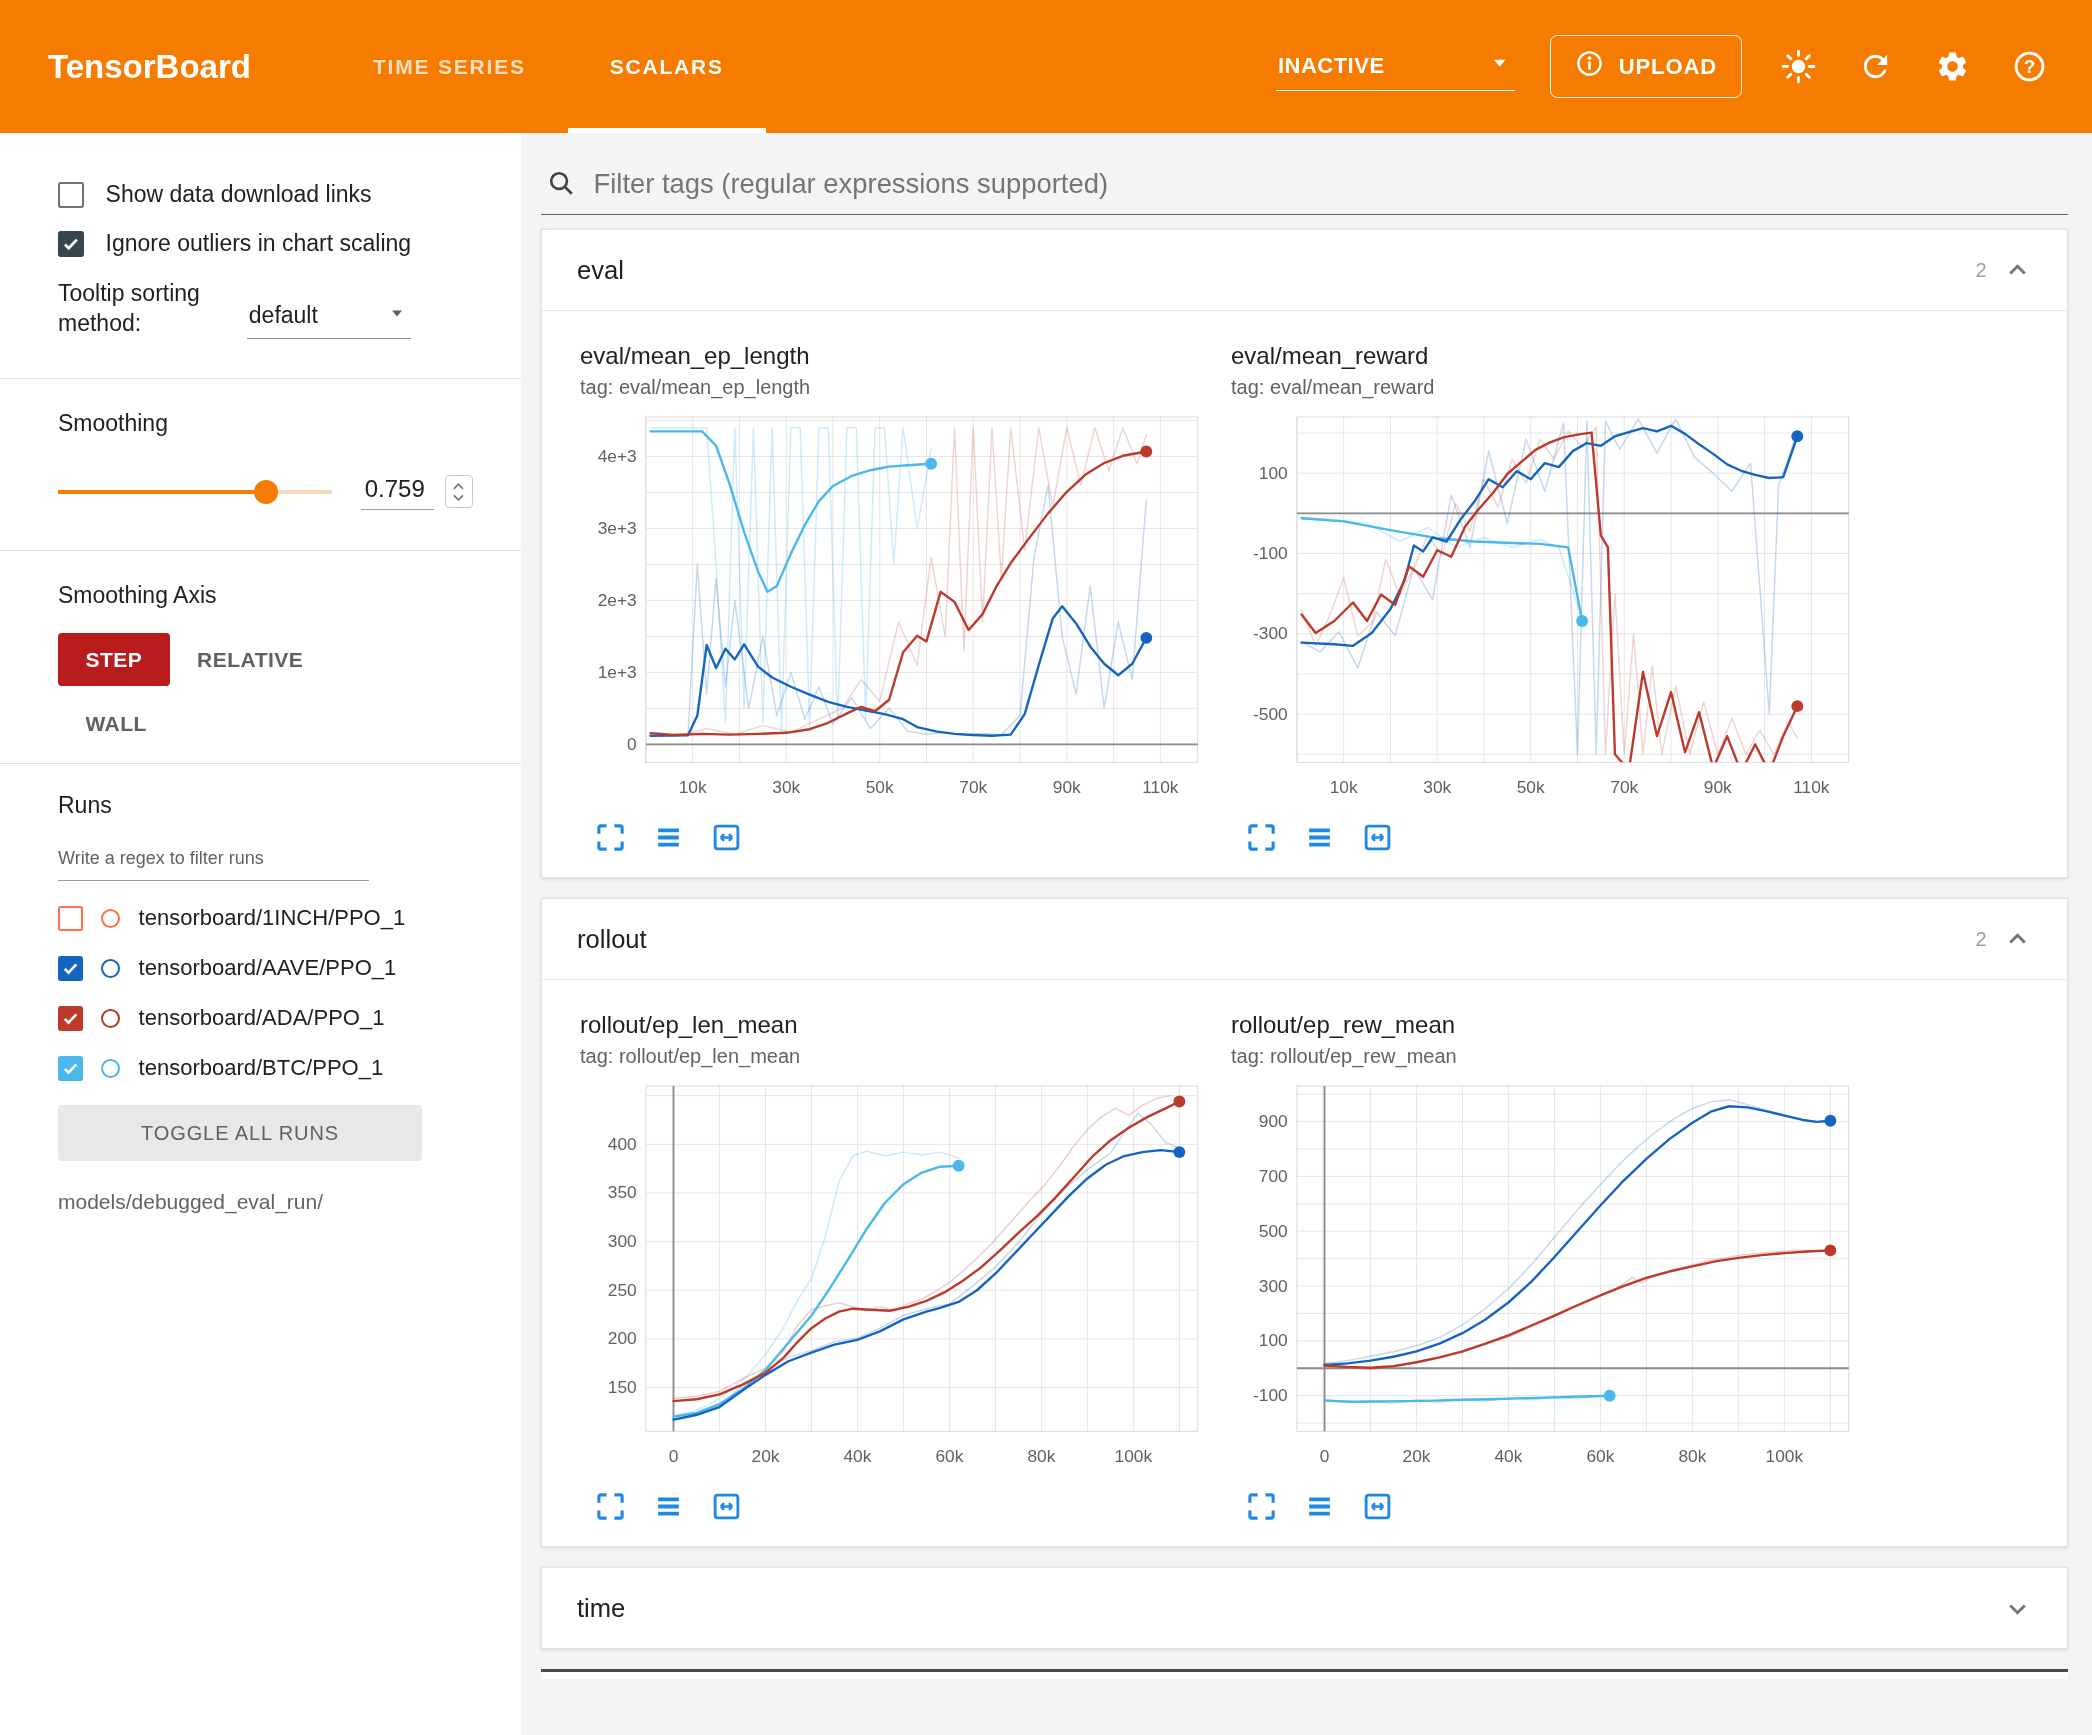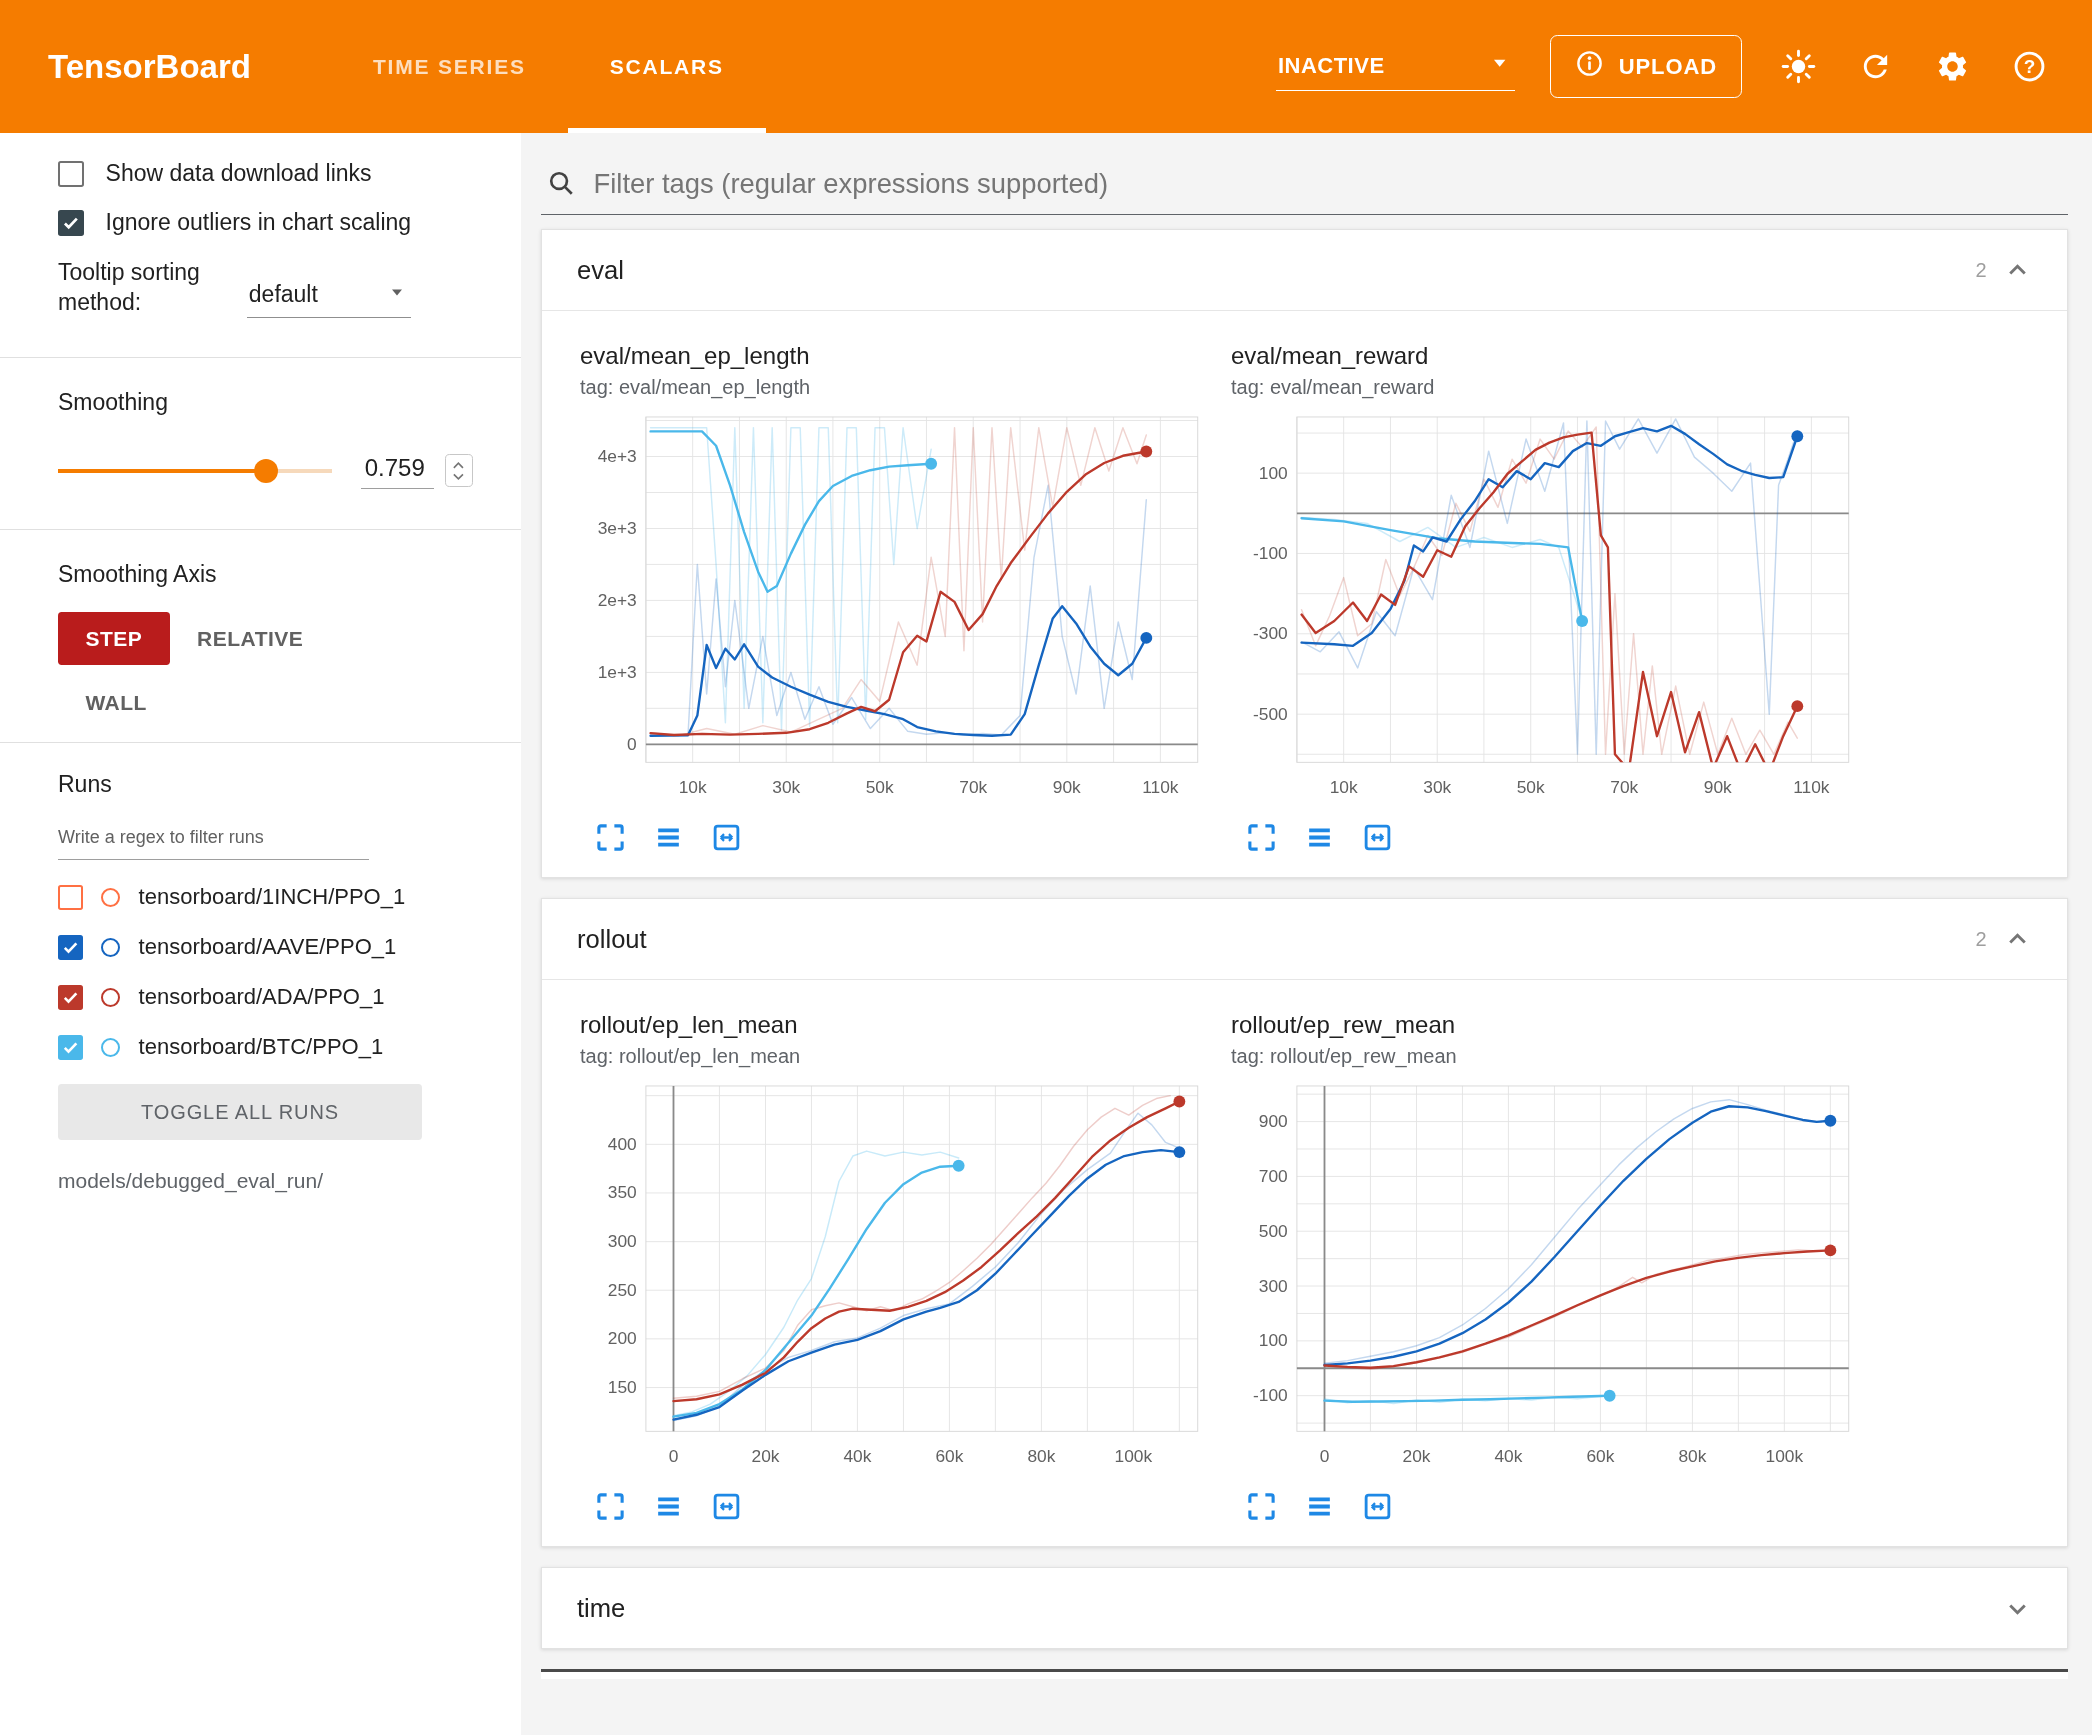--- a/index.html
+++ b/index.html
@@ -19,21 +19,21 @@
   .status-select svg {width:27.4px; height:27.4px;}
   .upload-btn {display:flex; align-items:center; gap:14.6px; border:1.8px solid #fff; border-radius:7.3px; background:transparent; color:#fff; font-family:inherit; font-size:22px; font-weight:bold; letter-spacing:0.9px; padding:12.8px 24px; cursor:pointer;}
   .upload-btn svg {width:29px; height:29px;}
   .hicon {width:42px; height:42px; display:flex; align-items:center; justify-content:center; cursor:pointer;}
   .hicon svg {width:35px; height:35px;}
 
   
   .body-row {flex:1; display:flex; overflow:hidden;}
   aside {width:521px; flex:0 0 521px; background:#fff; padding-top:27.4px; overflow:hidden;}
   .side-pad {padding:0 22px 5.5px 58px;}
-  .check-row {display:flex; align-items:center; gap:22px; margin-bottom:22px; font-size:23px; cursor:pointer; white-space:nowrap; overflow:hidden;}
+  .check-row {display:flex; align-items:center; gap:22px; margin-bottom:22px; font-size:23px; cursor:pointer; white-space:nowrap; overflow:hidden;margin-top:21px;}
   .cbx {width:25.6px; height:25.6px; border:2.7px solid #717171; border-radius:2.7px; flex:0 0 25.6px; display:flex; align-items:center; justify-content:center; background:#fff;}
   .cbx.on {background:#37474f; border-color:#37474f;}
   .cbx svg {width:22px; height:22px;}
   .tooltip-row {display:flex; gap:8px; margin:21px 0 33px; align-items:flex-end;}
   .tooltip-row .lbl {width:181px; font-size:23px; line-height:1.3;}
   .select {flex:0 0 164px; display:flex; align-items:center; justify-content:space-between; border-bottom:0.9px solid #8f8f8f; font-size:23px; padding:5.5px 1.8px 7.3px; cursor:pointer; margin-top:3.7px;}
   .select svg {width:24px; height:24px;}
   .divider {border:none; border-top:0.9px solid #e0e0e0;}
   .sec-label {font-size:23px;}
   .side-block {padding:31px 22px 12.8px 58px;}

